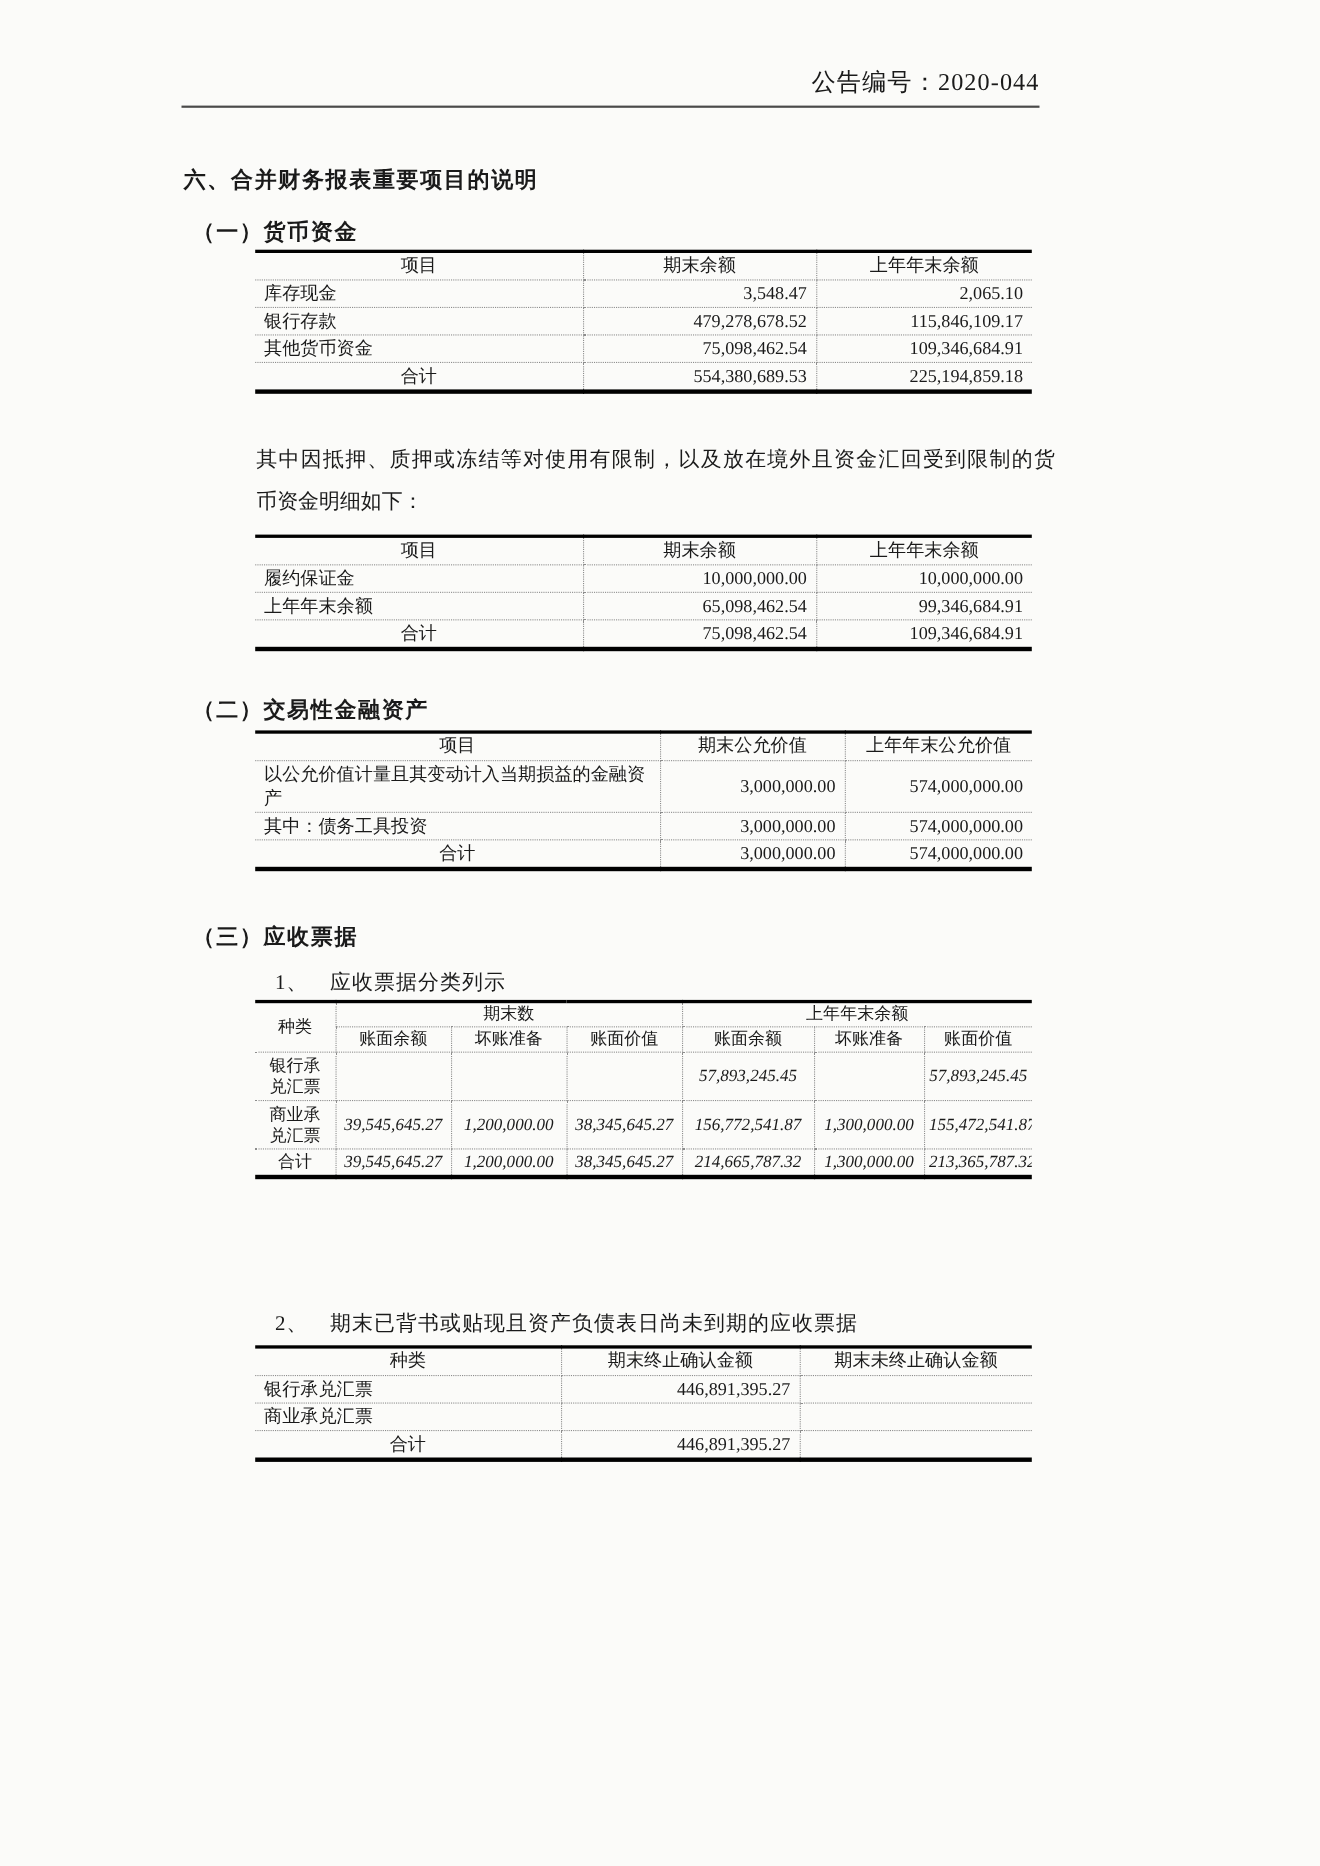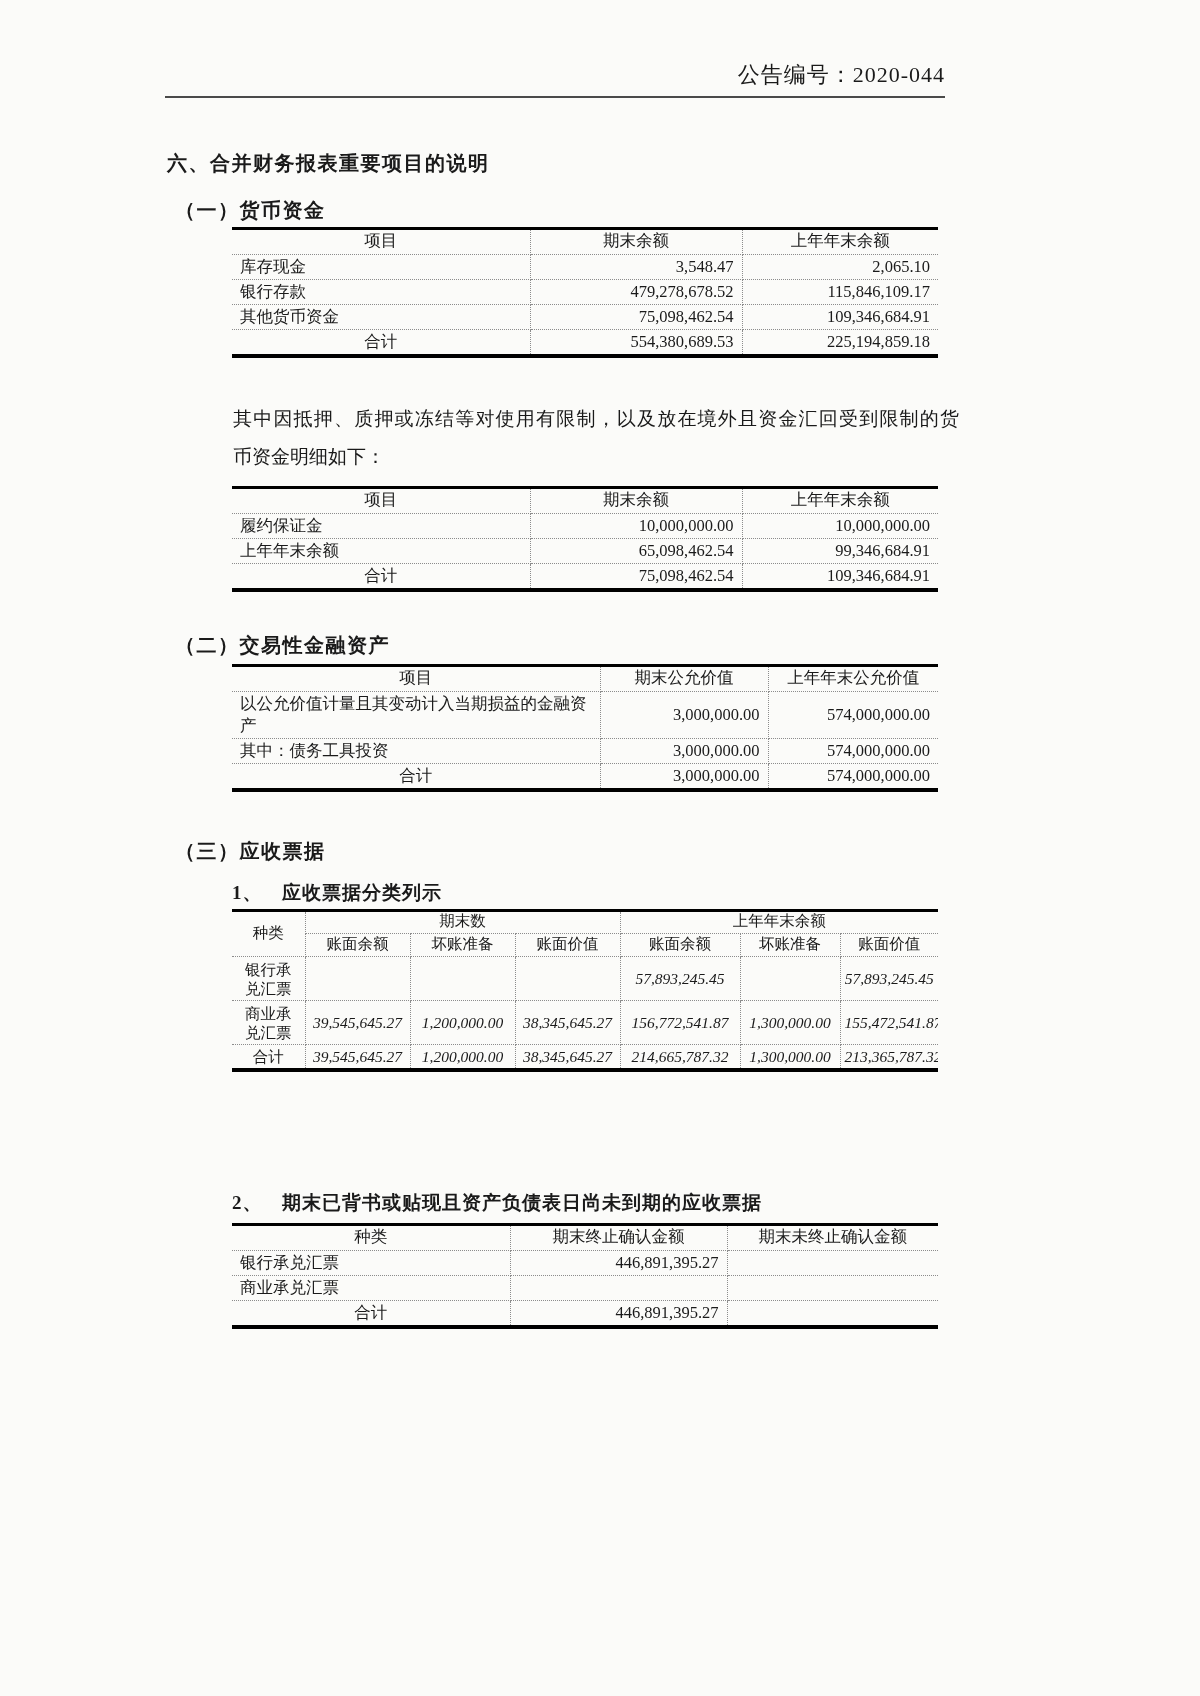--- a/index.html
+++ b/index.html
@@ -11,21 +11,21 @@
     position:relative;
     overflow:hidden;
   }
   .content { position:absolute; left:165px; top:0; width:780px; }
 
   .hdr-no { margin-top:60px; text-align:right; font-size:22px; letter-spacing:1px; }
   .hdr-rule { margin-top:6px; border-top:2px solid #4a4a4a; height:0; }
 
   .main-title { margin-top:52px; margin-left:2px; font-size:20px; font-weight:bold; letter-spacing:1.5px; }
   .sec-title  { margin-top:20px; margin-left:10px; font-size:20px; font-weight:bold; letter-spacing:1.5px; }
-  .sub-title  { margin-left:67px; font-size:19px; font-weight:bold; letter-spacing:1px; }
+  .sub-title  { margin-left:85px; font-size:19px; font-weight:normal; letter-spacing:1px; }
   .sub-title .sub-no { display:inline-block; min-width:50px; }
 
   .note { margin-top:42px; margin-left:68px; width:712px; font-size:19px; line-height:38px; }
   .note span { display:block; white-space:nowrap; }
   .note .j1 { letter-spacing:1.2px; }
 
   table.fin {
     border-collapse:collapse; table-layout:fixed;
     margin-left:67px; width:706px;
     border-top:3px solid #000; border-bottom:4px solid #000;

